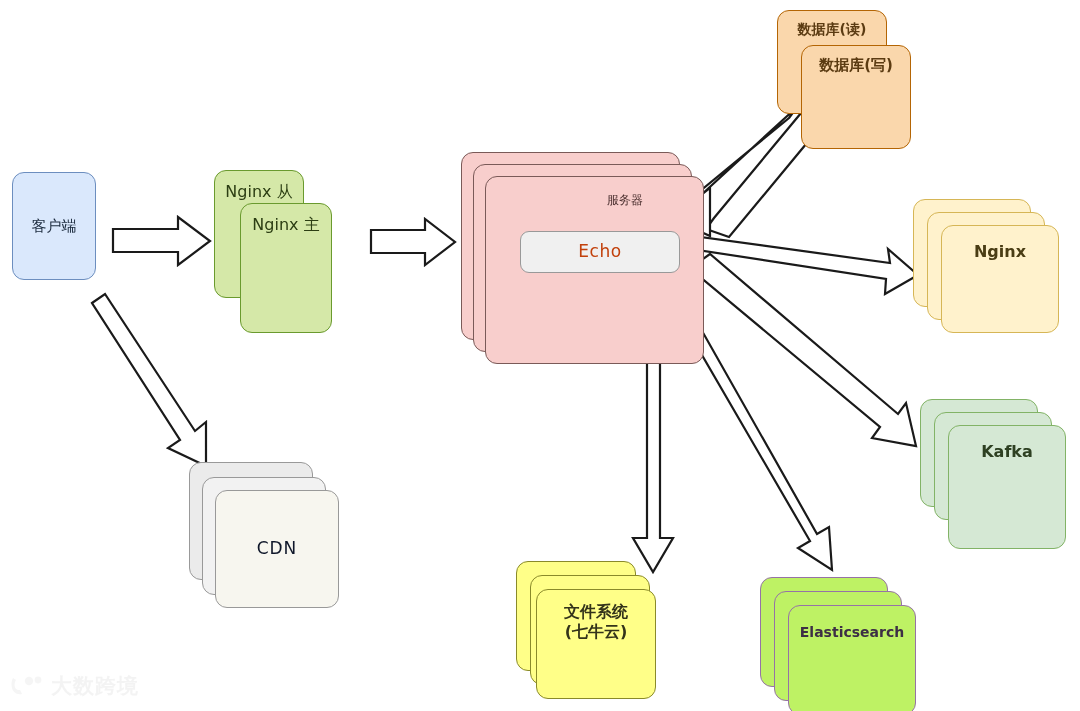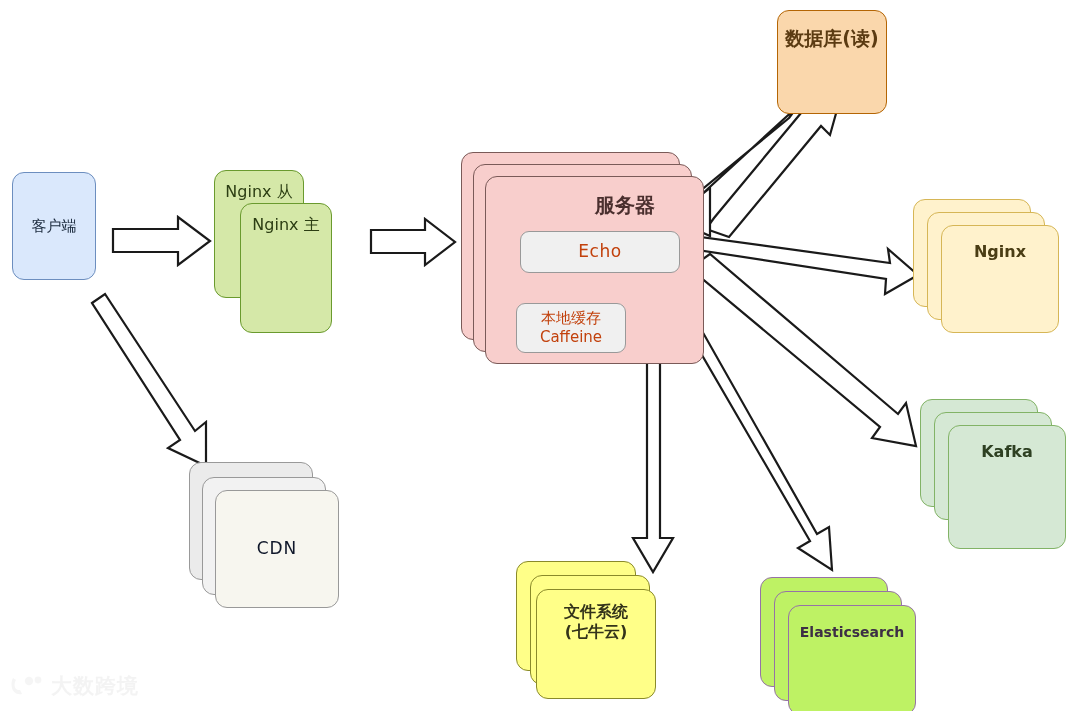--- a/index.html
+++ b/index.html
@@ -21,21 +21,21 @@
   .greenS{background:#d5e8d4;border-color:#82b366;color:#2e4022;}
   .pink  {background:#f8cecc;border-color:#7a5a58;color:#4a2f2e;}
   .orange{background:#fad7ac;border-color:#b46504;color:#5b3b12;}
   .yellowS{background:#fff2cc;border-color:#d6b656;color:#4a3d14;}
   .yellow{background:#ffff88;border-color:#8a8a2a;color:#33331a;}
   .purple{background:#bef264;border-color:#9673a6;color:#3d2f45;margin-top:16px;}
   .cream {background:#f7f6ef;border-color:#999;color:#0f172a;}
   .white {background:#f0f0f0;border-color:#999;color:#c2410c;}
 
   
-  .svr-title{position:absolute;font-weight:bold;font-size:20px;color:#4a2f2e;}
+  .svr-title{position:absolute;font-weight:normal;font-size:12px;color:#4a2f2e;}
 
   
   #arrows{position:absolute;left:0;top:0;width:1080px;height:711px;
           pointer-events:none;}
 
   
   #watermark{position:absolute;left:10px;top:672px;display:flex;
              align-items:center;gap:7px;opacity:.5;}
   #watermark .wm-text{font-size:21px;font-weight:bold;color:#e8e8e8;
              letter-spacing:1px;}
@@ -87,26 +87,25 @@
 
   <div class="stackcard pink" style="left:461px;top:152px;width:219px;height:188px;"></div>
   <div class="stackcard pink" style="left:473px;top:164px;width:219px;height:188px;"></div>
   <div class="stackcard pink" style="left:485px;top:176px;width:219px;height:188px;"></div>
 
   <div class="svr-title" style="left:565px;top:192px;width:120px;text-align:center;">服务器</div>
 
   <div class="node white" style="left:520px;top:231px;width:160px;height:42px;border-radius:9px;
               font-size:17px;letter-spacing:.5px;">Echo</div>
 
-  <div class="node white" style="left:516px;top:303px;width:110px;height:50px;border-radius:9px;
-              font-size:15px;padding:2px;">本地缓存
-Caffeine</div>
 
   <div class="node orange" style="left:777px;top:10px;width:110px;height:104px;
-              align-items:flex-start;padding-top:16px;font-size:19px;font-weight:bold;">数据库(读)</div>
+              align-items:flex-start;padding-top:10px;font-size:14px;font-weight:bold;">数据库(读)</div>
+  <div class="node orange" style="left:801px;top:45px;width:110px;height:104px;
+              align-items:flex-start;padding-top:10px;font-size:15px;font-weight:bold;">数据库(写)</div>
 
   <div class="stackcard yellowS" style="left:913px;top:199px;width:118px;height:108px;"></div>
   <div class="stackcard yellowS" style="left:927px;top:212px;width:118px;height:108px;"></div>
   <div class="node yellowS" style="left:941px;top:225px;width:118px;height:108px;
               align-items:flex-start;padding-top:16px;font-size:16px;font-weight:bold;">Nginx</div>
 
   <div class="stackcard greenS" style="left:920px;top:399px;width:118px;height:108px;"></div>
   <div class="stackcard greenS" style="left:934px;top:412px;width:118px;height:108px;"></div>
   <div class="node greenS" style="left:948px;top:425px;width:118px;height:124px;
               align-items:flex-start;padding-top:16px;font-size:16px;font-weight:bold;">Kafka</div>

